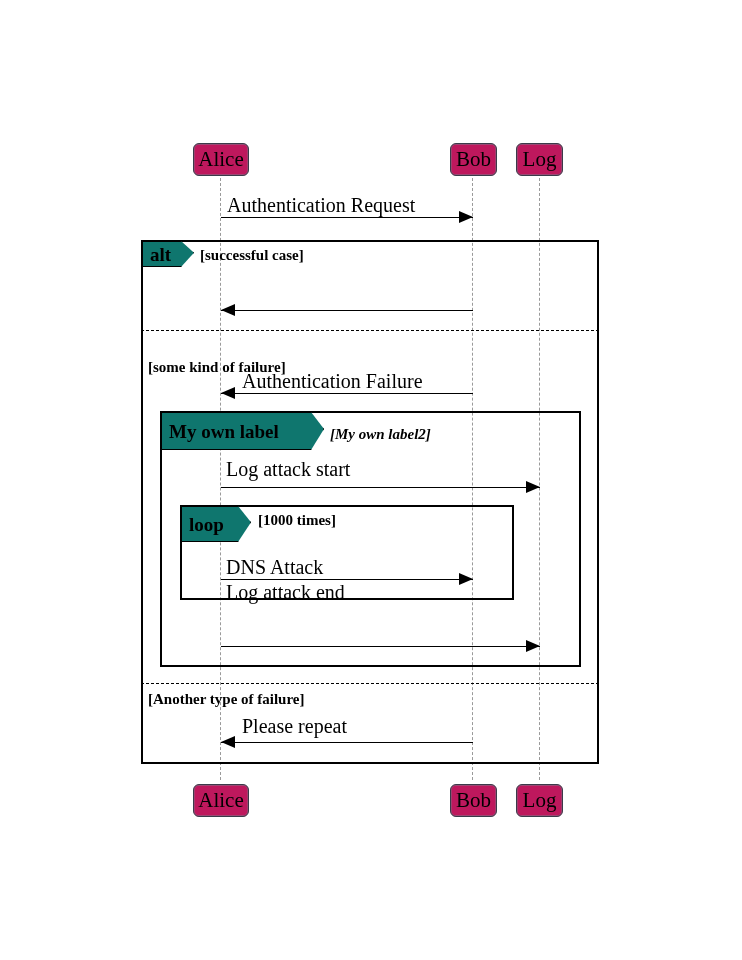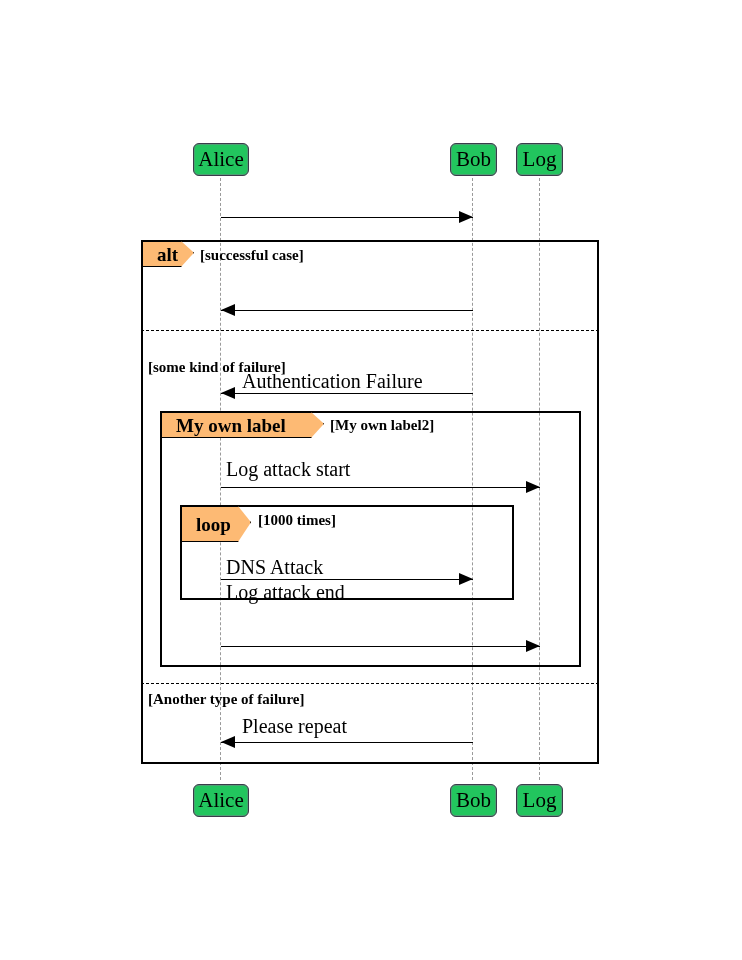--- a/index.html
+++ b/index.html
@@ -20,21 +20,21 @@
     left: 0;
     top: 0;
     width: 742px;
     height: 960px;
   }
 
   
   .participant {
     position: absolute;
     box-sizing: border-box;
-    background: #22c55e;
+    background: #be185d;
     border: 1.4px solid #3b3b4a;
     border-radius: 6px;
     box-shadow: 0 0 0 0.4px #7a7a8c inset;
     display: flex;
     align-items: center;
     justify-content: center;
     color: #000000;
     font-size: 21px;
     line-height: 1;
     white-space: nowrap;
@@ -52,29 +52,29 @@
   .fragment {
     position: absolute;
     box-sizing: border-box;
     border: 2px solid #000000;
     background: transparent;
   }
 
   .frag-tab {
     position: absolute;
     box-sizing: border-box;
-    background: #fdba74;
+    background: #0f766e;
     border: 1.6px solid #000000;
     color: #000000;
     font-weight: bold;
     font-size: 19px;
     line-height: 1;
     display: flex;
     align-items: center;
-    padding-left: 14px;
+    padding-left: 7px;
     white-space: nowrap;
     font-family: "Liberation Serif", "DejaVu Serif", serif;
     -webkit-clip-path: polygon(0 0, calc(100% - 13px) 0, 100% 45%, calc(100% - 13px) 100%, 0 100%);
     clip-path: polygon(0 0, calc(100% - 13px) 0, 100% 45%, calc(100% - 13px) 100%, 0 100%);
   }
 
   .frag-cond {
     position: absolute;
     color: #000000;
     font-weight: bold;
@@ -132,44 +132,45 @@
   <div class="participant" style="left:193px; top:143px; width:56px; height:33px;">
     <span>Alice</span>
   </div>
   <div class="participant" style="left:450px; top:143px; width:47px; height:33px;">
     <span>Bob</span>
   </div>
   <div class="participant" style="left:516px; top:143px; width:47px; height:33px;">
     <span>Log</span>
   </div>
 
+  <div class="msg-label" style="left:227px; top:195px;">Authentication Request</div>
   <div class="msg-line" style="left:221px; top:217px; width:252px;"></div>
   <div class="msg-head right" style="left:459px; top:211px;"></div>
 
   <div class="fragment" style="left:141px; top:240px; width:458px; height:524px;"></div>
   <div class="frag-tab" style="left:142px; top:241px; width:52px; height:26px;">
     <span>alt</span>
   </div>
   <div class="frag-cond" style="left:200px; top:248px;">[successful case]</div>
 
   <div class="msg-line" style="left:221px; top:310px; width:252px;"></div>
   <div class="msg-head left" style="left:221px; top:304px;"></div>
 
   <div class="divider" style="left:141px; top:330px; width:458px;"></div>
   <div class="frag-cond" style="left:148px; top:341px;margin-top:19px;">[some kind of failure]</div>
 
   <div class="msg-label" style="left:242px; top:371px;">Authentication Failure</div>
   <div class="msg-line" style="left:221px; top:393px; width:252px;"></div>
   <div class="msg-head left" style="left:221px; top:387px;"></div>
 
   <div class="fragment" style="left:160px; top:411px; width:421px; height:256px;"></div>
-  <div class="frag-tab" style="left:161px; top:412px; width:163px; height:26px;">
+  <div class="frag-tab" style="left:161px; top:412px; width:163px; height:38px;">
     <span>My own label</span>
   </div>
-  <div class="frag-cond" style="left:330px; top:418px;">[My own label2]</div>
+  <div class="frag-cond" style="left:330px; top:427px;font-style:italic;">[My own label2]</div>
 
   <div class="msg-label" style="left:226px; top:459px;">Log attack start</div>
   <div class="msg-line" style="left:221px; top:487px; width:319px;"></div>
   <div class="msg-head right" style="left:526px; top:481px;"></div>
 
   <div class="fragment" style="left:180px; top:505px; width:334px; height:95px;"></div>
   <div class="frag-tab" style="left:181px; top:506px; width:70px; height:36px;">
     <span>loop</span>
   </div>
   <div class="frag-cond" style="left:258px; top:513px;">[1000 times]</div>

